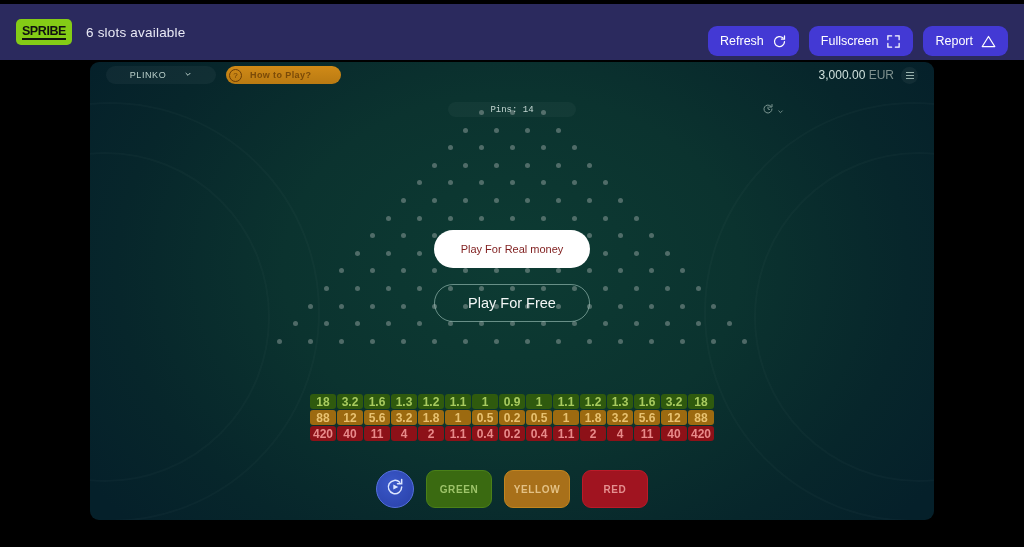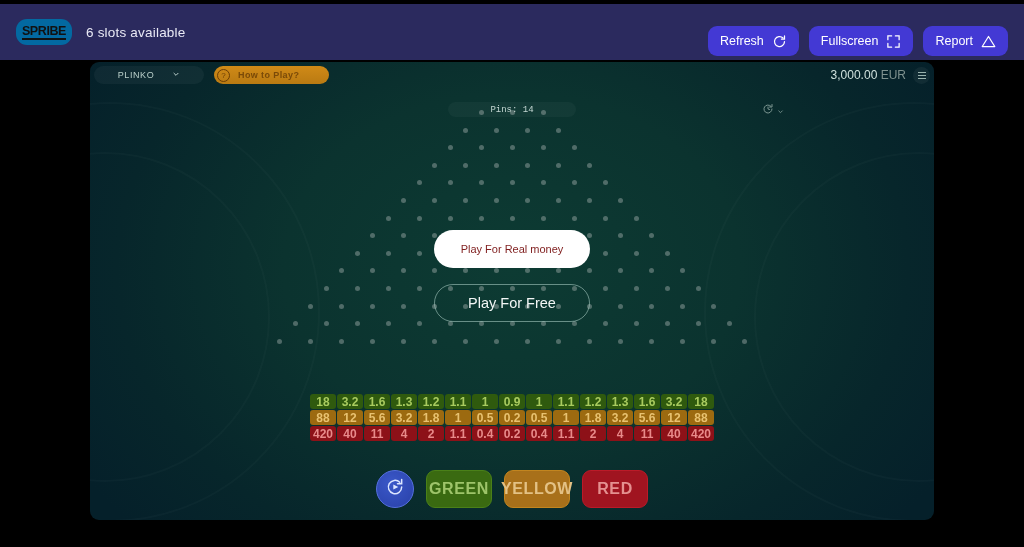--- a/index.html
+++ b/index.html
@@ -12,21 +12,21 @@
   .screen { position: relative; width: 1024px; height: 547px; background: #000; }
 
   
   .topbar {
     position: absolute; left: 0; top: 4px; width: 1024px; height: 56px;
     background: #2b2a5e;
     display: flex; align-items: center; padding: 0 16px;
   }
   .topbar-left { display: flex; align-items: center; gap: 14px; }
   .logo {
-    width: 56px; height: 26px; background: #0369a1; border-radius: 11px;
+    width: 56px; height: 26px; background: #84cc16; border-radius: 5px;
     display: flex; align-items: center; justify-content: center;
   }
   .logo-text {
     font-size: 12.5px; font-weight: bold; color: #111; letter-spacing: -0.4px;
     border-bottom: 2px solid #111; line-height: 12px; padding-bottom: 1px;
   }
   .slots-text { color: #e9e9f5; font-size: 13.5px; letter-spacing: .2px; }
   .topbar-right { margin-left: auto; display: flex; align-items: center; gap: 10px; }
   .tb-btn {
     background: #4339d4; border-radius: 9px; height: 30px;
@@ -46,21 +46,21 @@
     position: absolute; border-radius: 50%; border: 2px solid rgba(255,255,255,.022);
   }
   .arcA { left: -190px; top: 40px; width: 420px; height: 420px; }
   .arcB { left: -150px; top: 90px; width: 330px; height: 330px; }
   .arcC { right: -190px; top: 40px; width: 420px; height: 420px; }
   .arcD { right: -150px; top: 90px; width: 330px; height: 330px; }
 
   
   .g-head {
     position: absolute; left: 0; top: 0; width: 100%; height: 26px;
-    display: flex; align-items: center; padding: 0 4px; gap: 10px;
+    display: flex; align-items: center; padding: 0 16px; gap: 10px;
   }
   .sel {
     width: 110px; height: 18px; border-radius: 9px;
     background: rgba(255,255,255,.045);
     display: flex; align-items: center; justify-content: center; gap: 18px;
     color: #b9cfca; font-size: 9px; letter-spacing: .6px; cursor: pointer;
   }
   .howto {
     height: 18px; border-radius: 9px; background: linear-gradient(180deg,#d08a17,#b97a12);
     display: flex; align-items: center; gap: 8px; padding: 0 8px 0 3px; cursor: pointer;
@@ -149,21 +149,21 @@
   .chip { width: 26px; height: 26px; display: flex; align-items: center; justify-content: center; cursor: pointer; }
   .auto {
     width: 38px; height: 38px; border-radius: 50%;
     background: radial-gradient(circle at 40% 35%, #3a58c8, #2940a8);
     border: 1px solid #5570e0;
     display: flex; align-items: center; justify-content: center; cursor: pointer;
   }
   .cbtn {
     width: 66px; height: 38px; border-radius: 9px;
     display: flex; align-items: center; justify-content: center;
-    font-size: 16px; font-weight: bold; letter-spacing: .6px; cursor: pointer; text-align: center;
+    font-size: 10px; font-weight: bold; letter-spacing: .6px; cursor: pointer; text-align: center;
   }
   .cbtn.green  { background: #3a6a11; color: #9ec46a; border: 1px solid #4a8018; }
   .cbtn.yellow { background: #a8701a; color: #e3c185; border: 1px solid #c2851f; }
   .cbtn.red    { background: #a01420; color: #e49090; border: 1px solid #bb1a28; }
 </style>
 </head>
 <body>
 
 <div class="screen">
 

